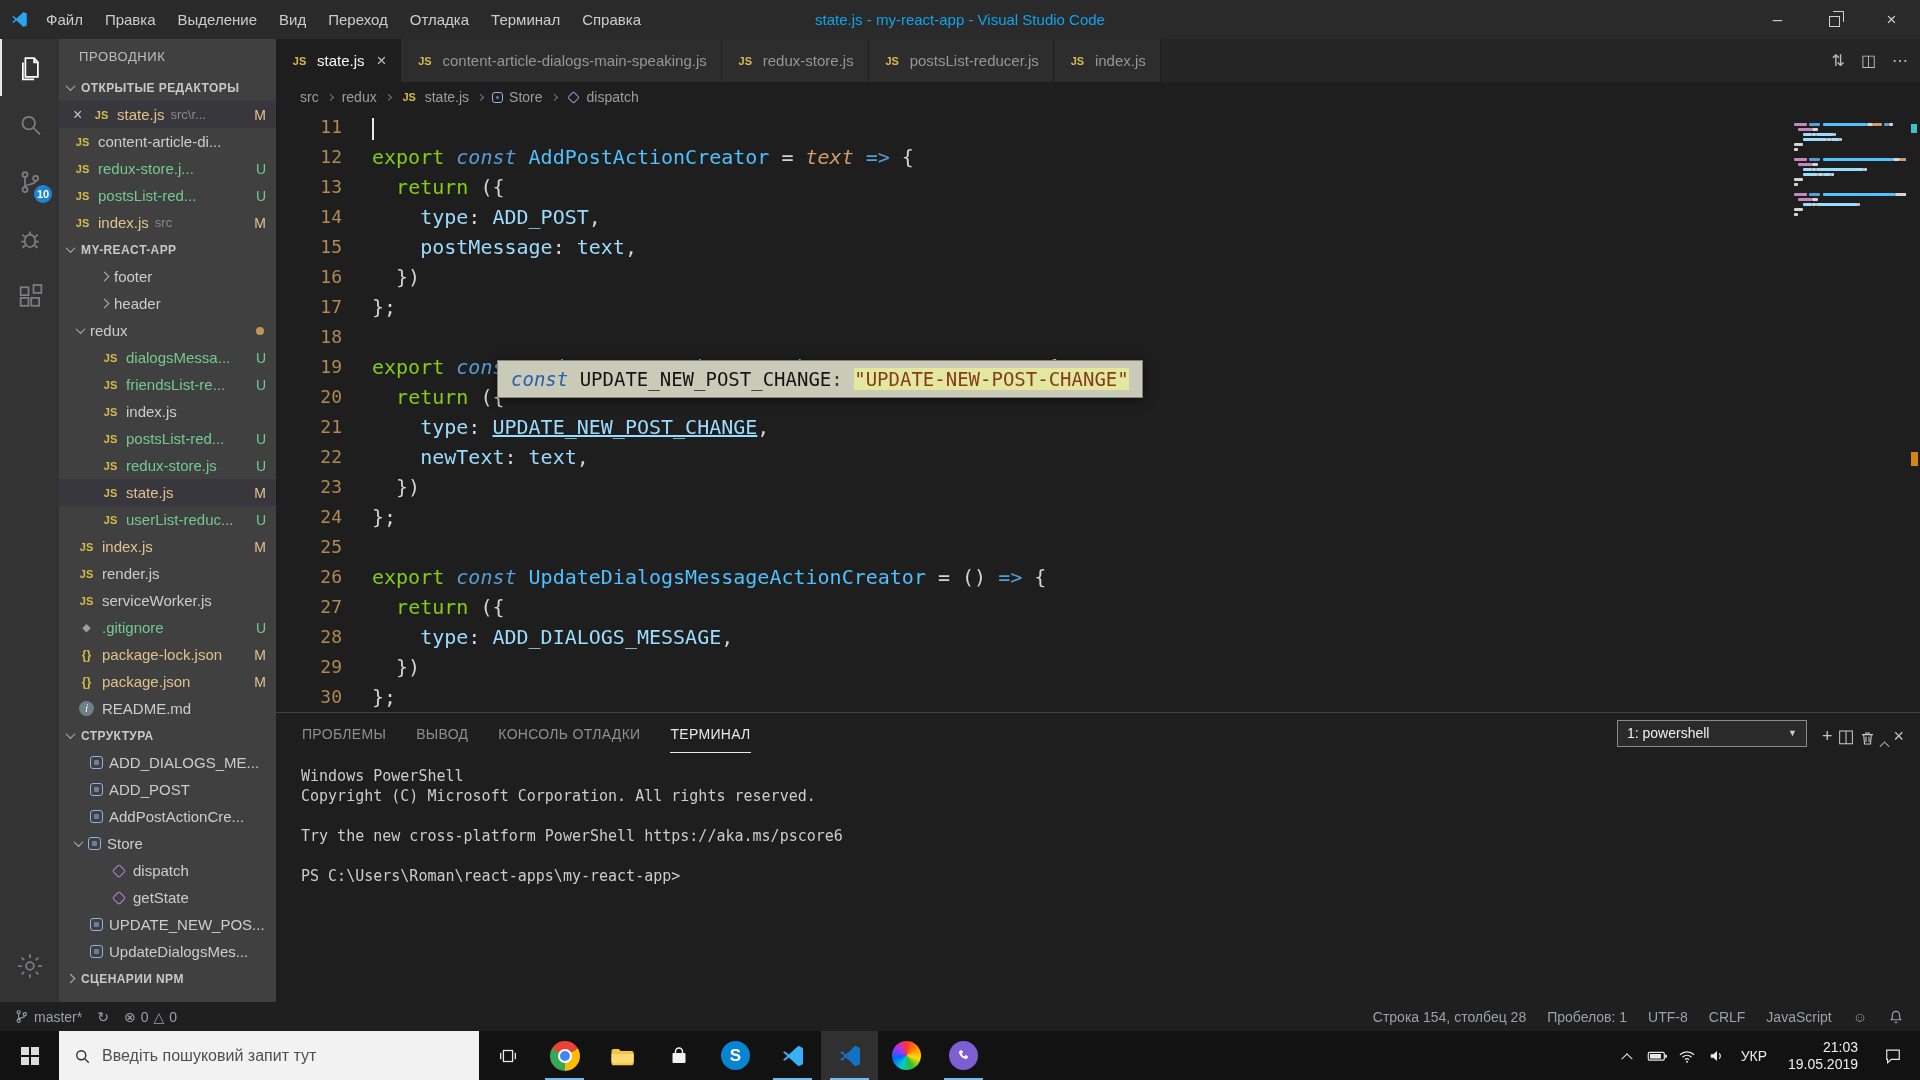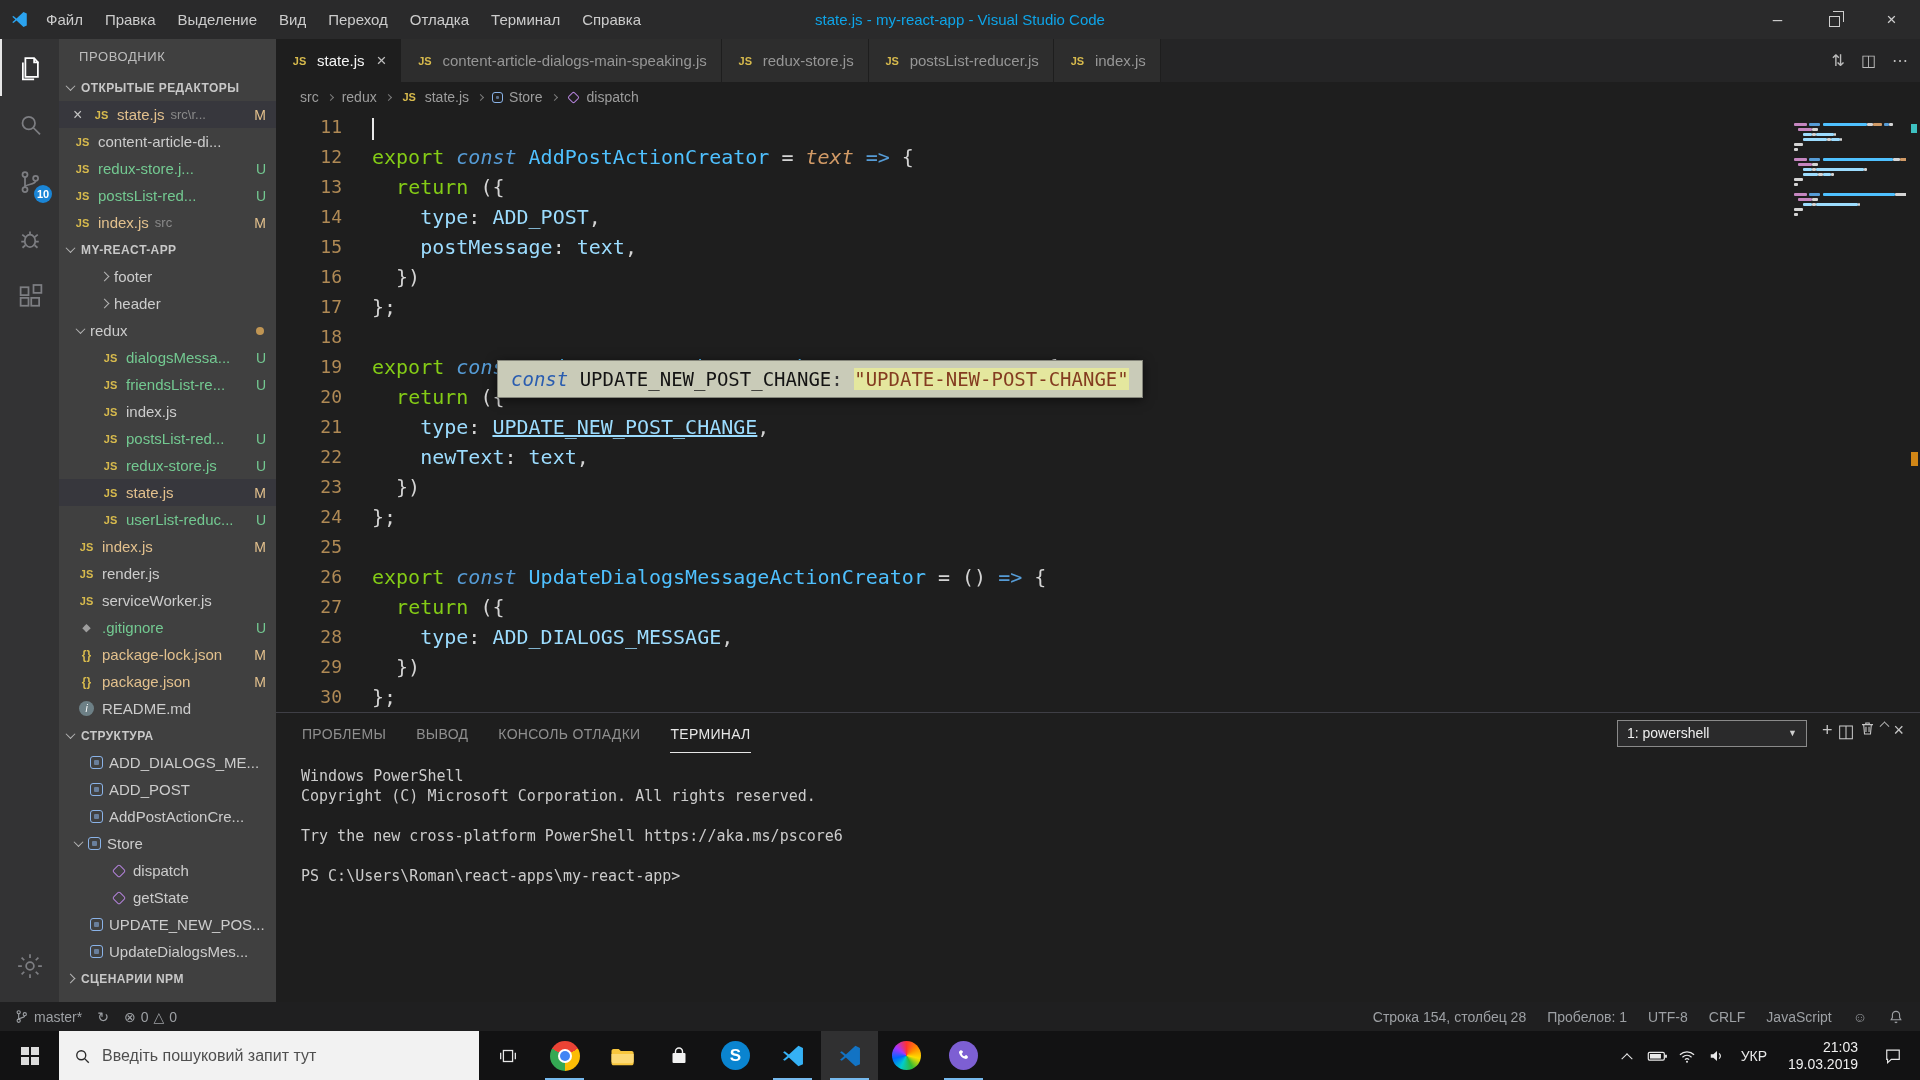--- a/index.html
+++ b/index.html
@@ -98,21 +98,21 @@
   .tip-name{color:#141414}
   .tip-colon{color:#3a3a3a}
   .tip-str{background:#e4e79e;color:#843c20}
 
   
   .panel{height:290px;flex:none;border-top:1px solid #3f3f46;background:#1e1e1e;display:flex;flex-direction:column}
   .panel-bar{height:40px;flex:none;display:flex;align-items:center;padding-left:26px}
   .panel-tabs{display:flex;gap:30px}
   .panel-tab{font-size:14px;color:#8f8f8f;letter-spacing:.3px;height:40px;line-height:42px}
   .panel-tab.active{color:#e7e7e7;box-shadow:inset 0 -1px 0 #e7e7e7}
-  .panel-actions{margin-left:auto;margin-right:16px;display:flex;align-items:flex-start;gap:5px;color:#c5c5c5}
+  .panel-actions{margin-left:auto;margin-right:16px;display:flex;align-items:flex-end;gap:5px;color:#c5c5c5}
   .term-select{display:flex;align-items:center;justify-content:space-between;gap:10px;background:#2a2a2b;border:1px solid #8a8a8a;padding:0 9px;height:27px;font-size:14px;color:#eeeeee;min-width:190px;margin-right:10px}
   .dd-arrow{font-size:9px;color:#cfcfcf}
   .p-icon{display:flex;align-items:center;justify-content:center;font-size:18px}
   .p-icon svg{stroke:currentColor;fill:none}
   .terminal{padding:13px 0 0 25px;font-family:"DejaVu Sans Mono",monospace;font-size:15px;line-height:20px;color:#cccccc;white-space:pre}
 
   
   .statusbar{height:29px;flex:none;background:#1f1f20;display:flex;align-items:center;padding:0 16px 0 14px;color:#9da0a4;font-size:14px}
   .sb-left{display:flex;align-items:center;gap:15px}
   .sb-right{margin-left:auto;display:flex;align-items:center;gap:21px}
@@ -647,21 +647,21 @@
       </div>
       <div class="tray-item">
         <svg width="20" height="20" viewBox="0 0 24 24" fill="#e8e8e8">
             <path d="M4.5 9.8v4.4h3.2l4.3 3.8V6L7.7 9.8z"></path>
             <path d="M14.5 8.8a4.6 4.6 0 0 1 0 6.4" fill="none" stroke="#e8e8e8" stroke-width="1.4"></path>
           </svg>
       </div>
       <div class="tray-item lang">УКР</div>
       <div class="clock">
         <span>21:03</span>
-        <span>19.03.2019</span>
+        <span>19.05.2019</span>
       </div>
       <div class="tray-item action-center">
         <svg width="20" height="20" viewBox="0 0 24 24" fill="none" stroke="#e8e8e8" stroke-width="1.4">
             <path d="M4.5 5h15v11h-9.5L5.5 20v-4h-1z"></path>
           </svg>
       </div>
     </div>
   </div>
 </div>
 

